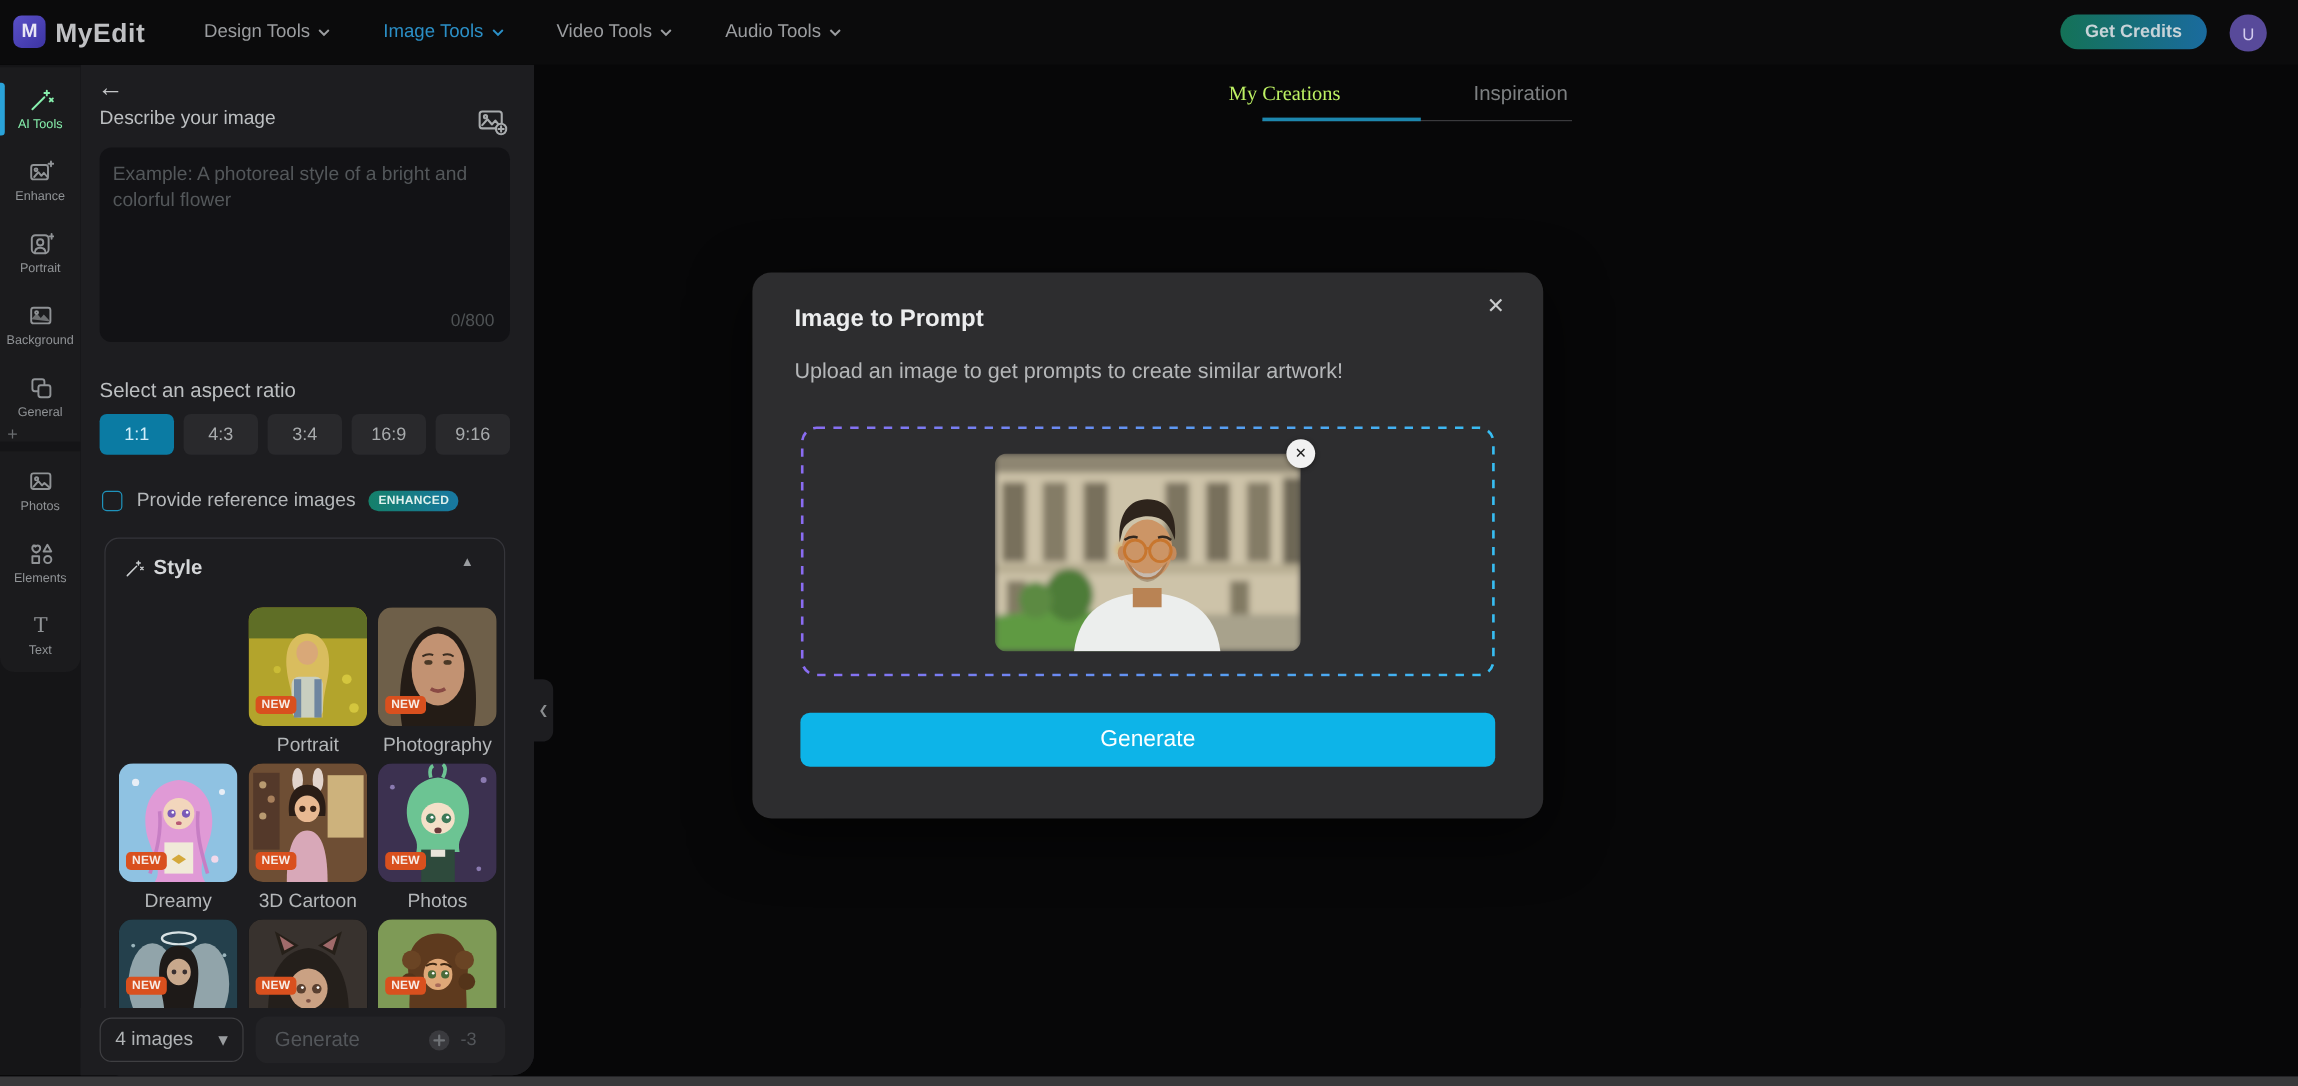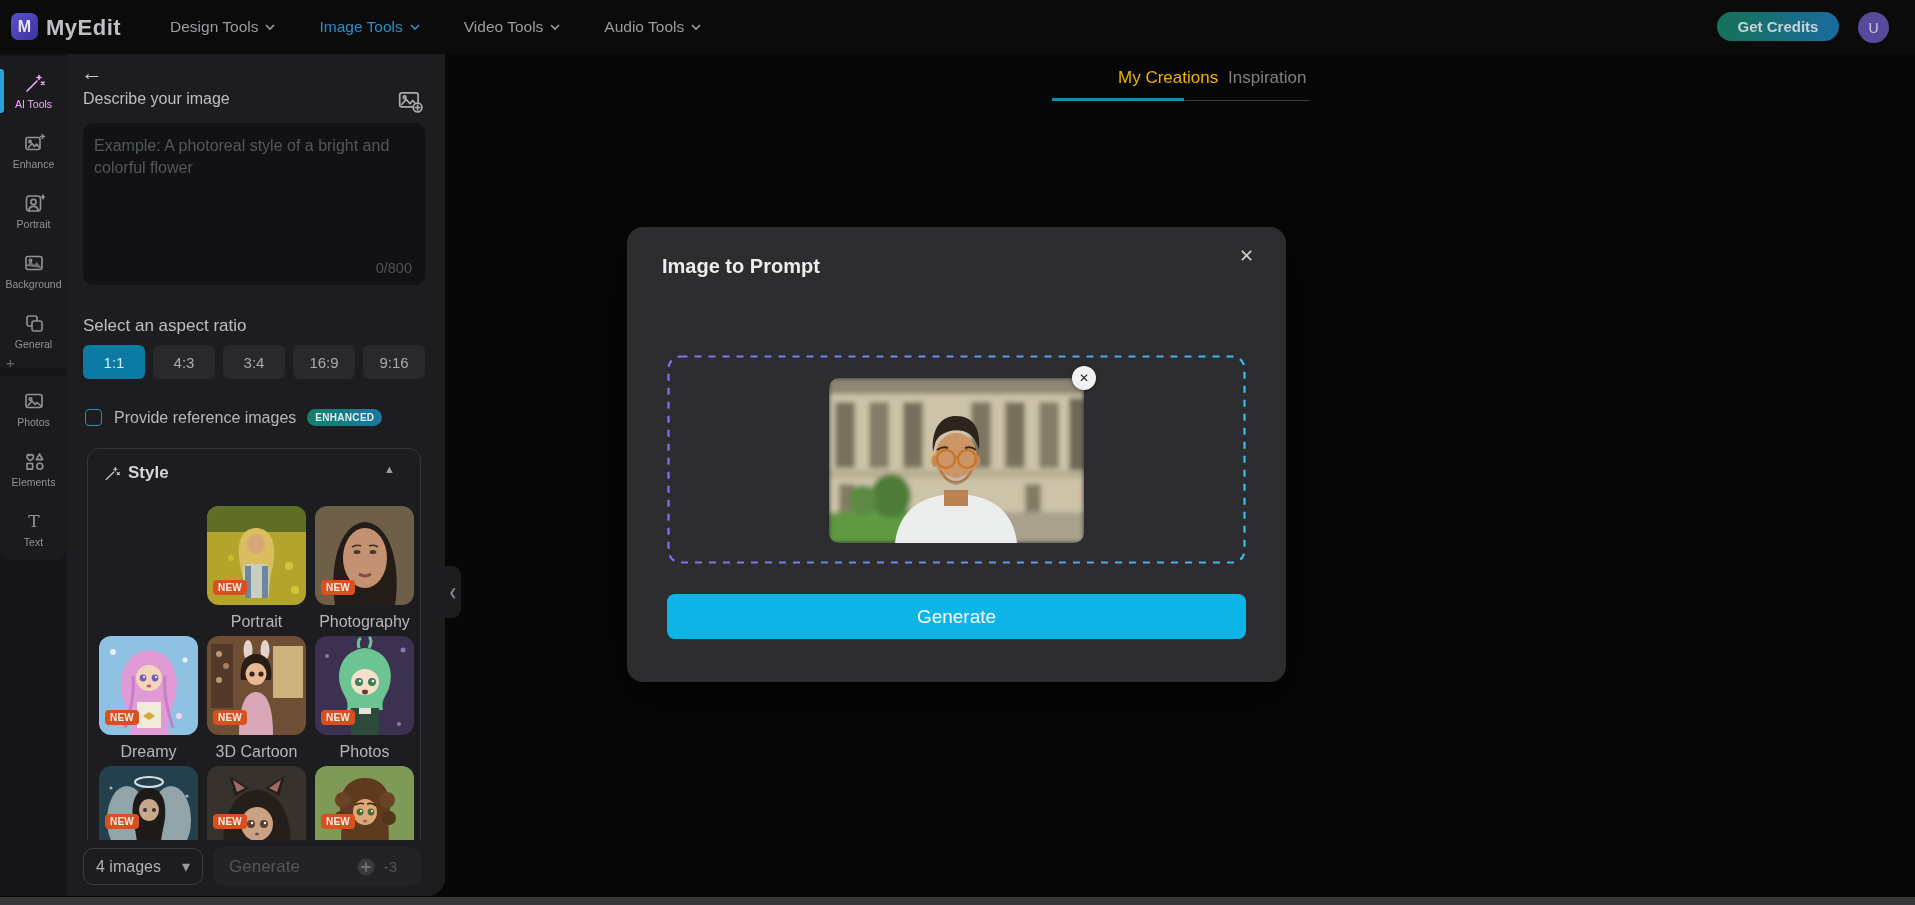--- a/index.html
+++ b/index.html
@@ -26,21 +26,21 @@
     background:#584a9a; color:#d2cbee; font-size:14px; display:flex; align-items:center;
     justify-content:center; cursor:pointer; }
 
   
   .rail { left:0; top:54px; width:67px; height:842px; background:#151517; z-index:3; }
   .rail-group1 { left:0; top:2px; width:67px; height:312px; background:#1b1b1d; }
   .rail-group2 { left:0; top:322px; width:67px; height:184px; background:#1b1b1d; border-radius:0 0 12px 12px; }
   .rail-item { position:absolute; width:67px; height:58px; display:flex; flex-direction:column;
     align-items:center; justify-content:center; gap:4px; color:#909396; cursor:pointer; }
   .rail-item .lbl { font-size:10.5px; }
-  .rail-item.active { color:#f0abfc; }
+  .rail-item.active { color:#86efac; }
   .active-bar { left:0; top:15px; width:4px; height:44px; background:#2aa3d9; border-radius:0 3px 3px 0; }
   .rail-plus { left:6px; top:300px; color:#6a6d70; font-size:15px; }
 
   
   .panel { left:67px; top:54px; width:378px; height:842px; background:#1d1d20;
     border-radius:0 0 18px 0; z-index:3; }
   .back-btn { left:14px; top:6px; font-size:22px; color:#c3c5c7; cursor:pointer; }
   .panel-title { left:16px; top:36px; font-size:16px; color:#bcbfc1; }
   .img-add-icon { left:330px; top:34px; width:26px; height:26px; color:#a8abad; cursor:pointer; }
   .prompt-box { left:16px; top:69px; width:342px; height:162px; background:#121215; border-radius:10px; }
@@ -85,21 +85,21 @@
   .gen-disabled .gtxt { font-size:17px; color:#53565a; }
   .coin { margin-left:auto; width:20px; height:20px; }
   .gen-cost { margin-left:8px; font-size:15px; color:#53565a; }
 
   .panel-handle { left:445px; top:566px; width:16px; height:52px; background:#1d1d20;
     border-radius:0 9px 9px 0; display:flex; align-items:center; justify-content:center;
     color:#8a8d8f; font-size:10px; cursor:pointer; z-index:3; }
 
   
   .tab { top:68px; font-size:17px; cursor:pointer; }
-  .tab-mycreations { left:1118px; color:#eab308; }
+  .tab-mycreations { left:1024px; color:#bef264;font-family:Liberation Serif, serif; }
   .tab-inspiration { left:1228px; color:#7d8082; }
   .tab-track { left:1052px; top:100px; width:258px; height:1px; background:#3a3a3d; }
   .tab-active-bar { left:1052px; top:98px; width:132px; height:3px; background:#1d87ae; }
 
   
   .modal { left:627px; top:227px; width:659px; height:455px; background:#2d2d2f;
     border-radius:16px; box-shadow:0 14px 50px rgba(0,0,0,.6); z-index:10; }
   .modal-close { left:612px; top:18px; font-size:18px; color:#c9cbcd; cursor:pointer; }
   .modal-title { left:35px; top:28px; font-size:20px; font-weight:bold; color:#ecedee; }
   .modal-sub { left:35px; top:72px; font-size:18px; color:#b5b7b9; }
@@ -467,20 +467,21 @@
 </div>
 
 <div class="abs tab tab-mycreations">My Creations</div>
 <div class="abs tab tab-inspiration">Inspiration</div>
 <div class="abs tab-track"></div>
 <div class="abs tab-active-bar"></div>
 
 <div class="abs modal">
   <div class="abs modal-close">✕</div>
   <div class="abs modal-title">Image to Prompt</div>
+  <div class="abs modal-sub">Upload an image to get prompts to create similar artwork!</div>
 
   <div class="abs dropzone">
     <svg class="dz-border" width="579" height="209">
       <defs>
         <linearGradient id="dzg" x1="0" y1="0" x2="1" y2="0">
           <stop offset="0" stop-color="#8a6cf2"></stop>
             <stop offset="1" stop-color="#37bdf2"></stop>
         </linearGradient>
       </defs>
       <rect x="1.5" y="1.5" width="576" height="206" rx="12" fill="none" stroke="url(#dzg)" stroke-width="2.2" stroke-dasharray="7 7"></rect>

